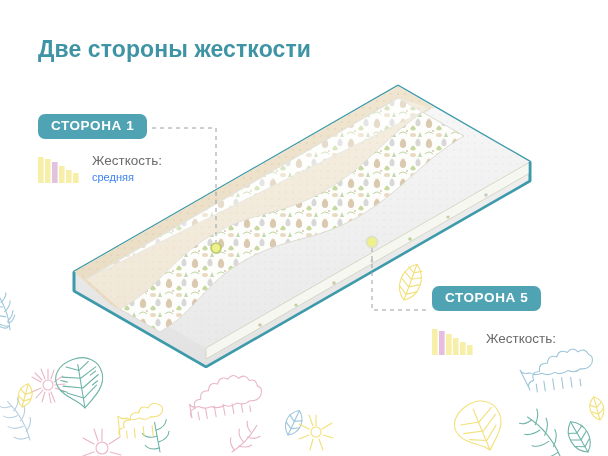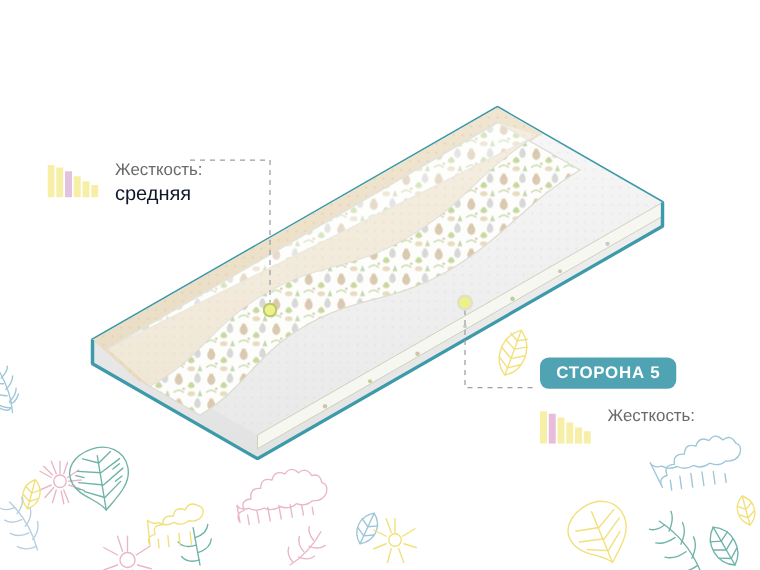--- a/index.html
+++ b/index.html
@@ -60,41 +60,41 @@
     font-weight: bold;
     letter-spacing: 0.6px;
     padding: 5px 13px 6px 13px;
     border-radius: 7px;
     white-space: nowrap;
     line-height: 1;
   }
 
   .hardness-row {
     display: flex;
-    align-items: flex-start;
+    align-items: center;
     margin-top: 14px;
   }
   .bars-icon {
     display: block;
     flex: 0 0 auto;
   }
   .hardness-text {
     margin-left: 12px;
     line-height: 1.22;
     white-space: nowrap;
   }
   .hardness-label {
     display: block;
     font-size: 13.5px;
     color: #6a6a6a;
   }
   .hardness-value {
     display: block;
-    font-size: 16px;
-    color: #0f172a;
+    font-size: 11px;
+    color: #3b82f6;
     margin-top: 2px;
   }
 
   #callout-1 { left: 38px; top: 114px; }
   #callout-2 { left: 432px; top: 286px; }
   #callout-2 .hardness-row { justify-content: flex-start; }
 
   
   #leaders {
     position: absolute;
@@ -103,20 +103,21 @@
     width: 608px;
     height: 456px;
     pointer-events: none;
   }
 </style>
 </head>
 <body>
 
 <div id="stage">
 
+  <div id="page-title">Две стороны жесткости</div>
 
   <svg id="mattress" viewBox="0 0 500 290">
     <defs>
       <linearGradient id="gFoamTop" x1="0" y1="0" x2="0.3" y2="1">
         <stop offset="0" stop-color="#f3e9d6"></stop>
         <stop offset="1" stop-color="#e8dac0"></stop>
       </linearGradient>
       <linearGradient id="gFoamBottom" x1="0" y1="0" x2="0.2" y2="1">
         <stop offset="0" stop-color="#fbfbfb"></stop>
         <stop offset="1" stop-color="#e9e9e9"></stop>
@@ -199,20 +200,21 @@
   <svg id="leaders" viewBox="0 0 608 456">
 
     <path d="M152 128 L216 128 L216 242" stroke="#9aa0a6" stroke-width="1" fill="none" stroke-dasharray="4 4"></path>
     <circle cx="216" cy="248" r="5" fill="#eef08a" stroke="#b9c96b" stroke-width="1.6"></circle>
 
     <path d="M372 248 L372 310 L428 310" stroke="#9aa0a6" stroke-width="1" fill="none" stroke-dasharray="4 4"></path>
     <circle cx="372" cy="242" r="5.5" fill="#eef08a" stroke="#dfe2c9" stroke-width="2"></circle>
   </svg>
 
   <div id="callout-1" class="callout">
+    <div class="badge">СТОРОНА 1</div>
     <div class="hardness-row">
       <svg class="bars-icon" width="42" height="30" viewBox="0 0 42 30">
         <rect x="0" y="4" width="5.6" height="26" fill="#f7efa8"></rect>
         <rect x="7" y="6" width="5.6" height="24" fill="#f7efa8"></rect>
         <rect x="14" y="9" width="5.6" height="21" fill="#e3c2e0"></rect>
         <rect x="21" y="13" width="5.6" height="17" fill="#f7efa8"></rect>
         <rect x="28" y="17" width="5.6" height="13" fill="#f7efa8"></rect>
         <rect x="35" y="20" width="5.6" height="10" fill="#f7efa8"></rect>
       </svg>
       <div class="hardness-text">

